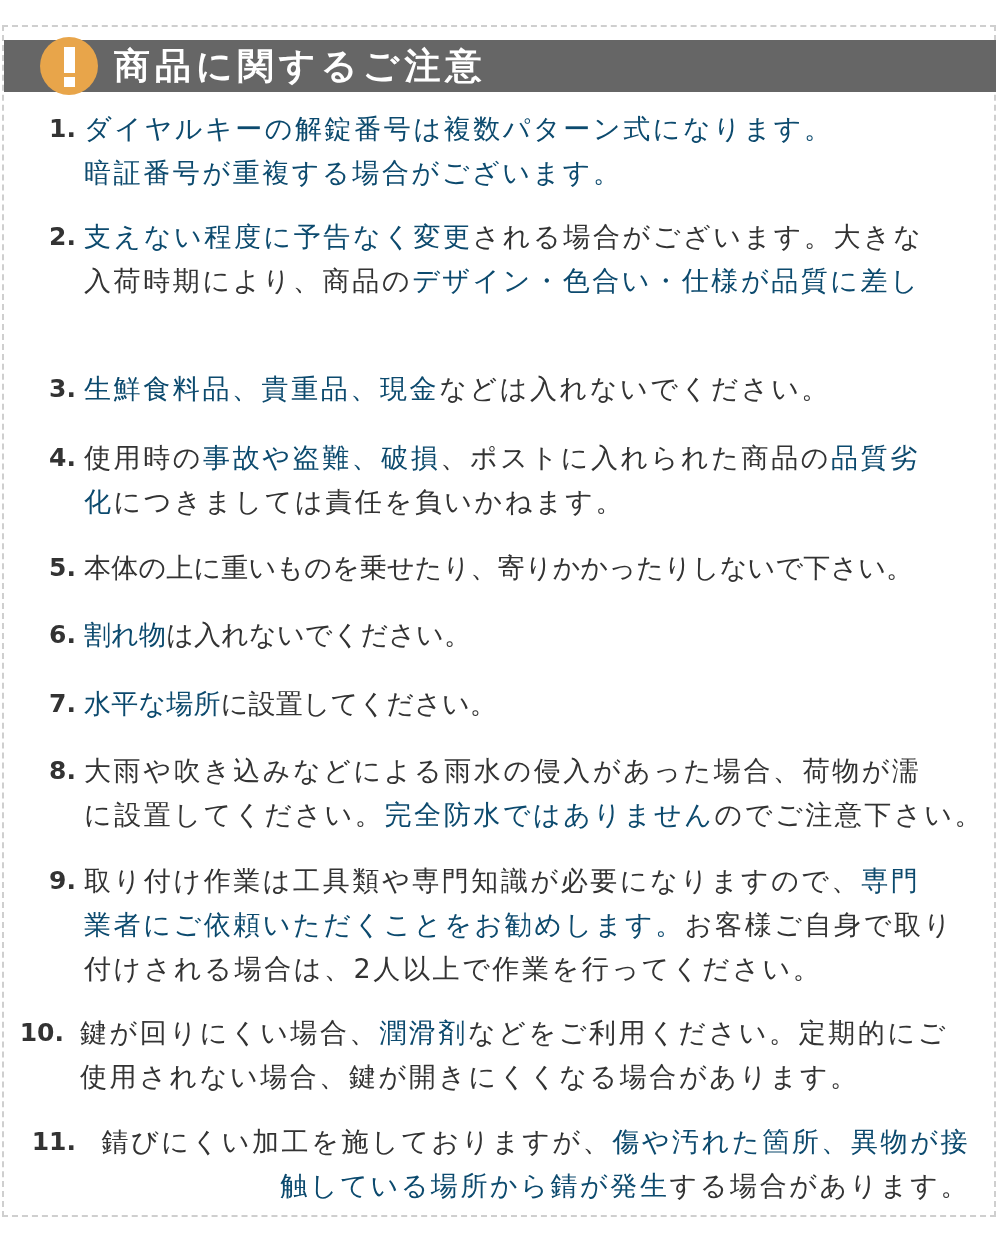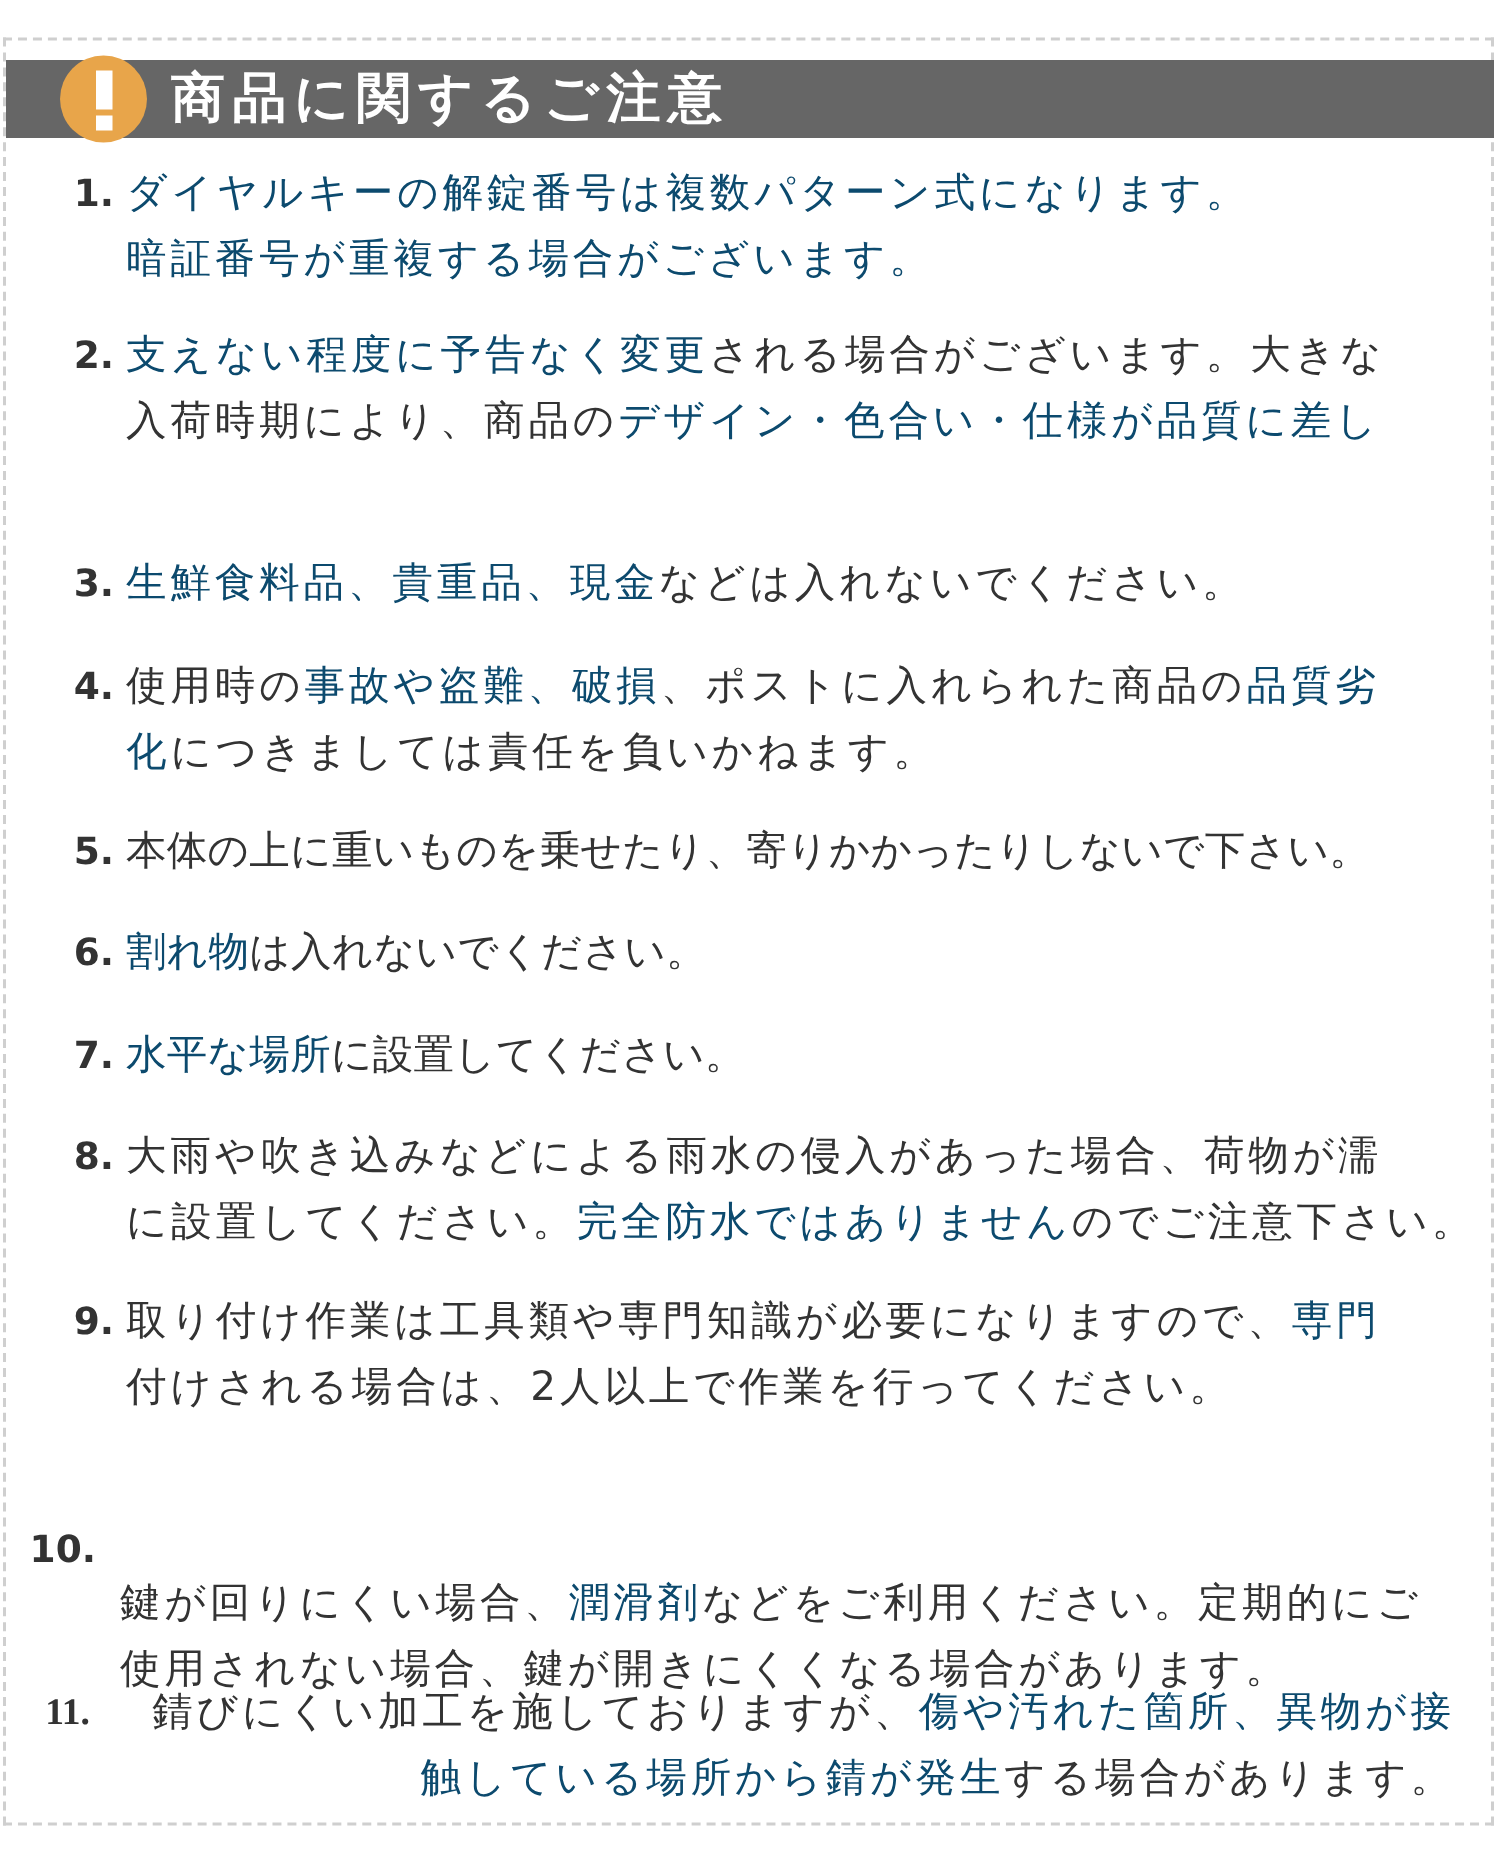--- a/index.html
+++ b/index.html
@@ -106,30 +106,31 @@
     <span class="num" style="left:30px;width:46px;">8.</span>
     <div class="text">
         <span class="line"><span>大雨や吹き込みなどによる雨水の侵入があった場合、荷物が濡</span></span>
         <span class="line"><span>に設置してください。</span><span class="red">完全防水ではありません</span><span>のでご注意下さい。</span></span>
       </div>
   </div>
   <div class="item" style="top:859px;">
     <span class="num" style="left:30px;width:46px;">9.</span>
     <div class="text">
         <span class="line"><span>取り付け作業は工具類や専門知識が必要になりますので、</span><span class="red">専門</span></span>
+        <span class="line"><span class="red">業者にご依頼いただくことをお勧めします。</span><span>お客様ご自身で取り</span></span>
         <span class="line"><span>付けされる場合は、2人以上で作業を行ってください。</span></span>
       </div>
   </div>
   <div class="item" style="top:1011px;">
     <span class="num" style="left:12px;width:52px;">10.</span>
-    <div class="text" style="left:80px;margin-top:36px;">
+    <div class="text" style="left:80px;">
         <span class="line"><span>鍵が回りにくい場合、</span><span class="red">潤滑剤</span><span>などをご利用ください。定期的にご</span></span>
         <span class="line"><span>使用されない場合、鍵が開きにくくなる場合があります。</span></span>
       </div>
   </div>
   <div class="item" style="top:1120px;">
-    <span class="num" style="left:8px;width:52px;font-family:Liberation Serif, serif;">11.</span>
+    <span class="num" style="left:24px;width:52px;">11.</span>
     <div class="text" style="left:80px;text-align:right;">
         <span class="line"><span>錆びにくい加工を施しておりますが、</span><span class="red">傷や汚れた箇所、異物が接</span></span>
         <span class="line"><span class="red">触している場所から錆が発生</span><span>する場合があります。</span></span>
       </div>
   </div>
 </div>
 
 </body></html>

